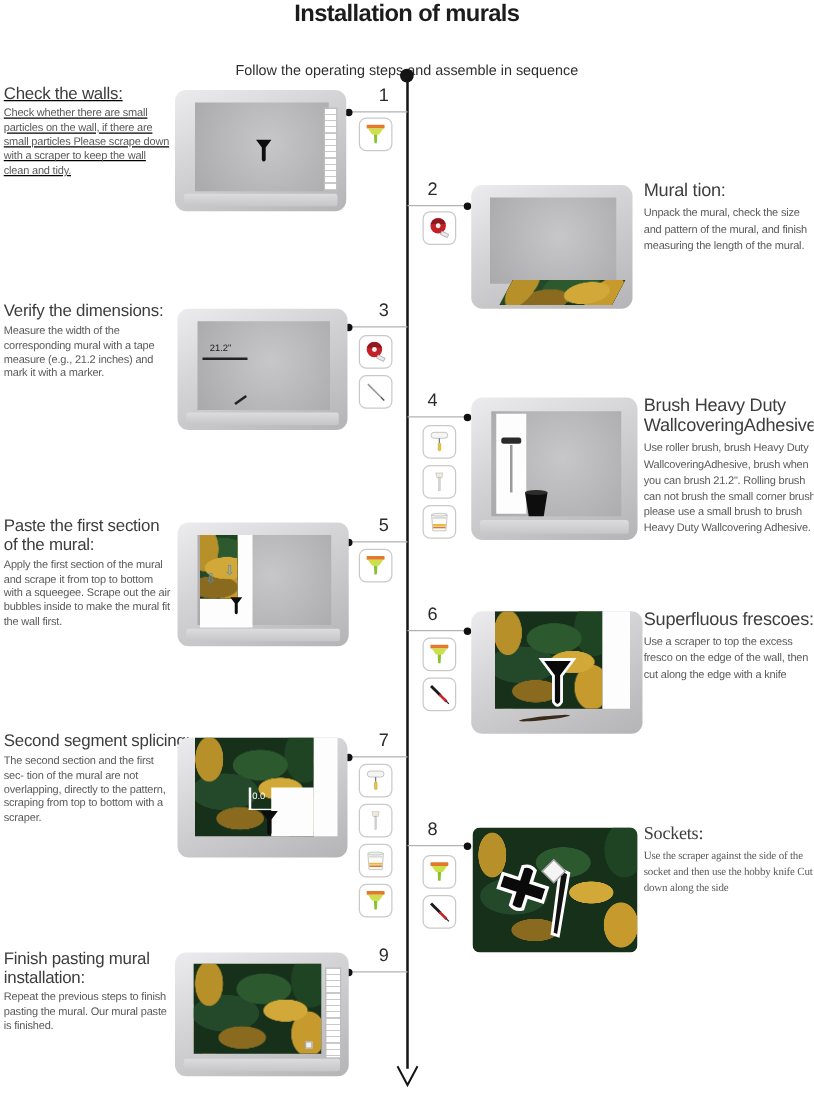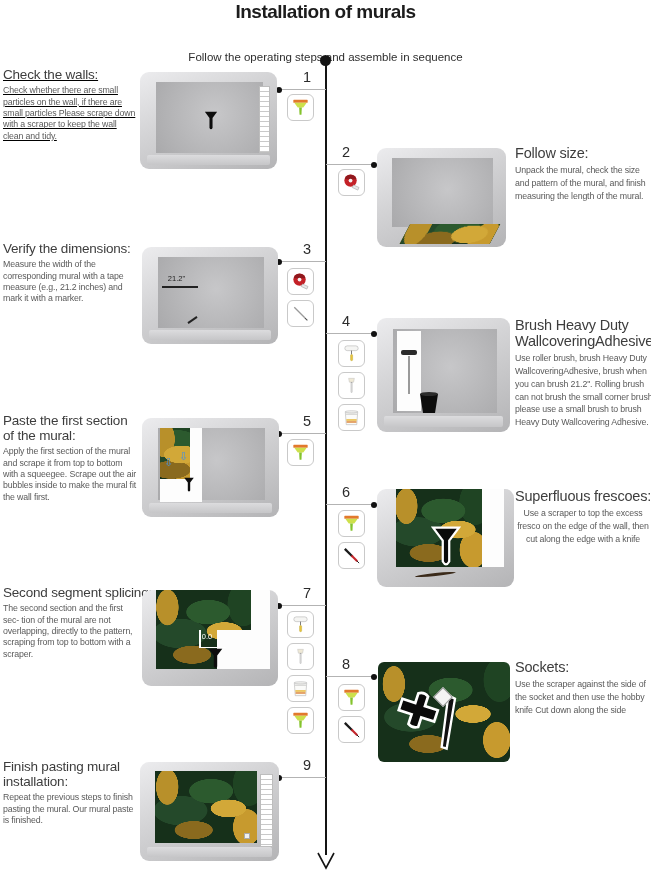--- a/index.html
+++ b/index.html
@@ -109,21 +109,21 @@
   </div>
   <div class="ibox" style="left:338px; top:169px;">
     <svg width="21" height="21" viewBox="0 0 22 22">
         <circle cx="10" cy="9" r="6.5" fill="#c42127"></circle>
         <path d="M3.8 7.5 a6.5 6.5 0 0 1 12.4 0 z" fill="#8f181d"></path>
         <circle cx="10" cy="9" r="2" fill="#f2f2f2"></circle>
         <rect x="13" y="13.5" width="6.5" height="3" fill="#e8e8e8" stroke="#9a9a9a" stroke-width="0.5" transform="rotate(25 13 13.5)"></rect>
       </svg>
   </div>
   <div class="tb big right" style="left:515px; top:145px;">
-    <h3>Follow size:</h3>
+    <h3>Mural tion:</h3>
     <p>Unpack the mural, check the size and pattern of the mural, and finish measuring the length of the mural.</p>
   </div>
   <div class="photo" style="left:377px; top:148px; width:129px; height:99px;">
     <div class="backwall" style="bottom:20%;"></div>
     <div class="mural-tx glyph" style="left:22%; top:77%; width:70%; height:20%; transform:skewX(-28deg);"></div>
   </div>
 
   <div class="marker marker-l" style="left:279px; top:240px;">
     <span class="num">3</span>
     <div class="hline"></div>
@@ -238,21 +238,21 @@
         <path d="M9.6 11 h2.8 l-0.4 7.5 h-2 z" fill="#84c32c"></path>
       </svg>
   </div>
   <div class="ibox" style="left:338px; top:542px;">
     <svg width="21" height="21" viewBox="0 0 22 22">
         <path d="M4 4 L12 12" stroke="#1a1a1a" stroke-width="2.4"></path>
         <path d="M11 11 L17 17" stroke="#c4252b" stroke-width="2.2"></path>
         <path d="M16.5 16.5 L19 19" stroke="#1a1a1a" stroke-width="1"></path>
       </svg>
   </div>
-  <div class="tb big right" style="left:515px; top:488px;text-align:center;">
+  <div class="tb big right" style="left:515px; top:488px;">
     <h3>Superfluous frescoes:</h3>
     <p>Use a scraper to top the excess fresco on the edge of the wall, then cut along the edge with a knife</p>
   </div>
   <div class="photo" style="left:377px; top:489px; width:137px; height:98px;">
     <div class="mural-tx glyph" style="left:14%; top:0; width:63%; height:80%;"></div>
     <div class="whitepanel" style="left:77%; top:0; width:16%; height:80%;"></div>
     <svg class="glyph" style="left:38%; top:38%;" width="34" height="42" viewBox="0 0 20 26">
         <path d="M2 1 H18 L12 9 L12 22 Q10 25.5 8 22 L8 9 Z" fill="#0a0a0a" stroke="#fff" stroke-width="1.4"></path>
       </svg>
     <div class="glyph" style="left:28%; top:86%; width:30%; height:3px; background:#3a2a1a; border-radius:50%; transform:rotate(-6deg);"></div>
@@ -320,21 +320,21 @@
         <path d="M9.6 11 h2.8 l-0.4 7.5 h-2 z" fill="#84c32c"></path>
       </svg>
   </div>
   <div class="ibox" style="left:338px; top:716px;">
     <svg width="21" height="21" viewBox="0 0 22 22">
         <path d="M4 4 L12 12" stroke="#1a1a1a" stroke-width="2.4"></path>
         <path d="M11 11 L17 17" stroke="#c4252b" stroke-width="2.2"></path>
         <path d="M16.5 16.5 L19 19" stroke="#1a1a1a" stroke-width="1"></path>
       </svg>
   </div>
-  <div class="tb big right" style="left:515px; top:659px;">
+  <div class="tb big right" style="left:515px; top:659px;font-family:Liberation Serif, serif;">
     <h3>Sockets:</h3>
     <p>Use the scraper against the side of the socket and then use the hobby knife Cut down along the side</p>
   </div>
   <div class="photo mural-tx" style="left:378px; top:662px; width:132px; height:100px; border-radius:6px;">
     <svg class="glyph" style="left:14%; top:26%;" width="44" height="46" viewBox="0 0 26 24">
         <path d="M2 8 L10 8 L10 2 Q13 0 16 2 L16 8 L24 8 L24 15 L16 15 L16 21 Q13 23 10 21 L10 15 L2 15 Z" fill="#0a0a0a" stroke="#fff" stroke-width="1.6" transform="rotate(18 13 12)"></path>
       </svg>
     <svg class="glyph" style="left:42%; top:30%;" width="34" height="60" viewBox="0 0 20 36">
         <path d="M9 2 L13 4 L8 34 L5 33 Z" fill="#111" stroke="#fff" stroke-width="1.4"></path>
       </svg>

